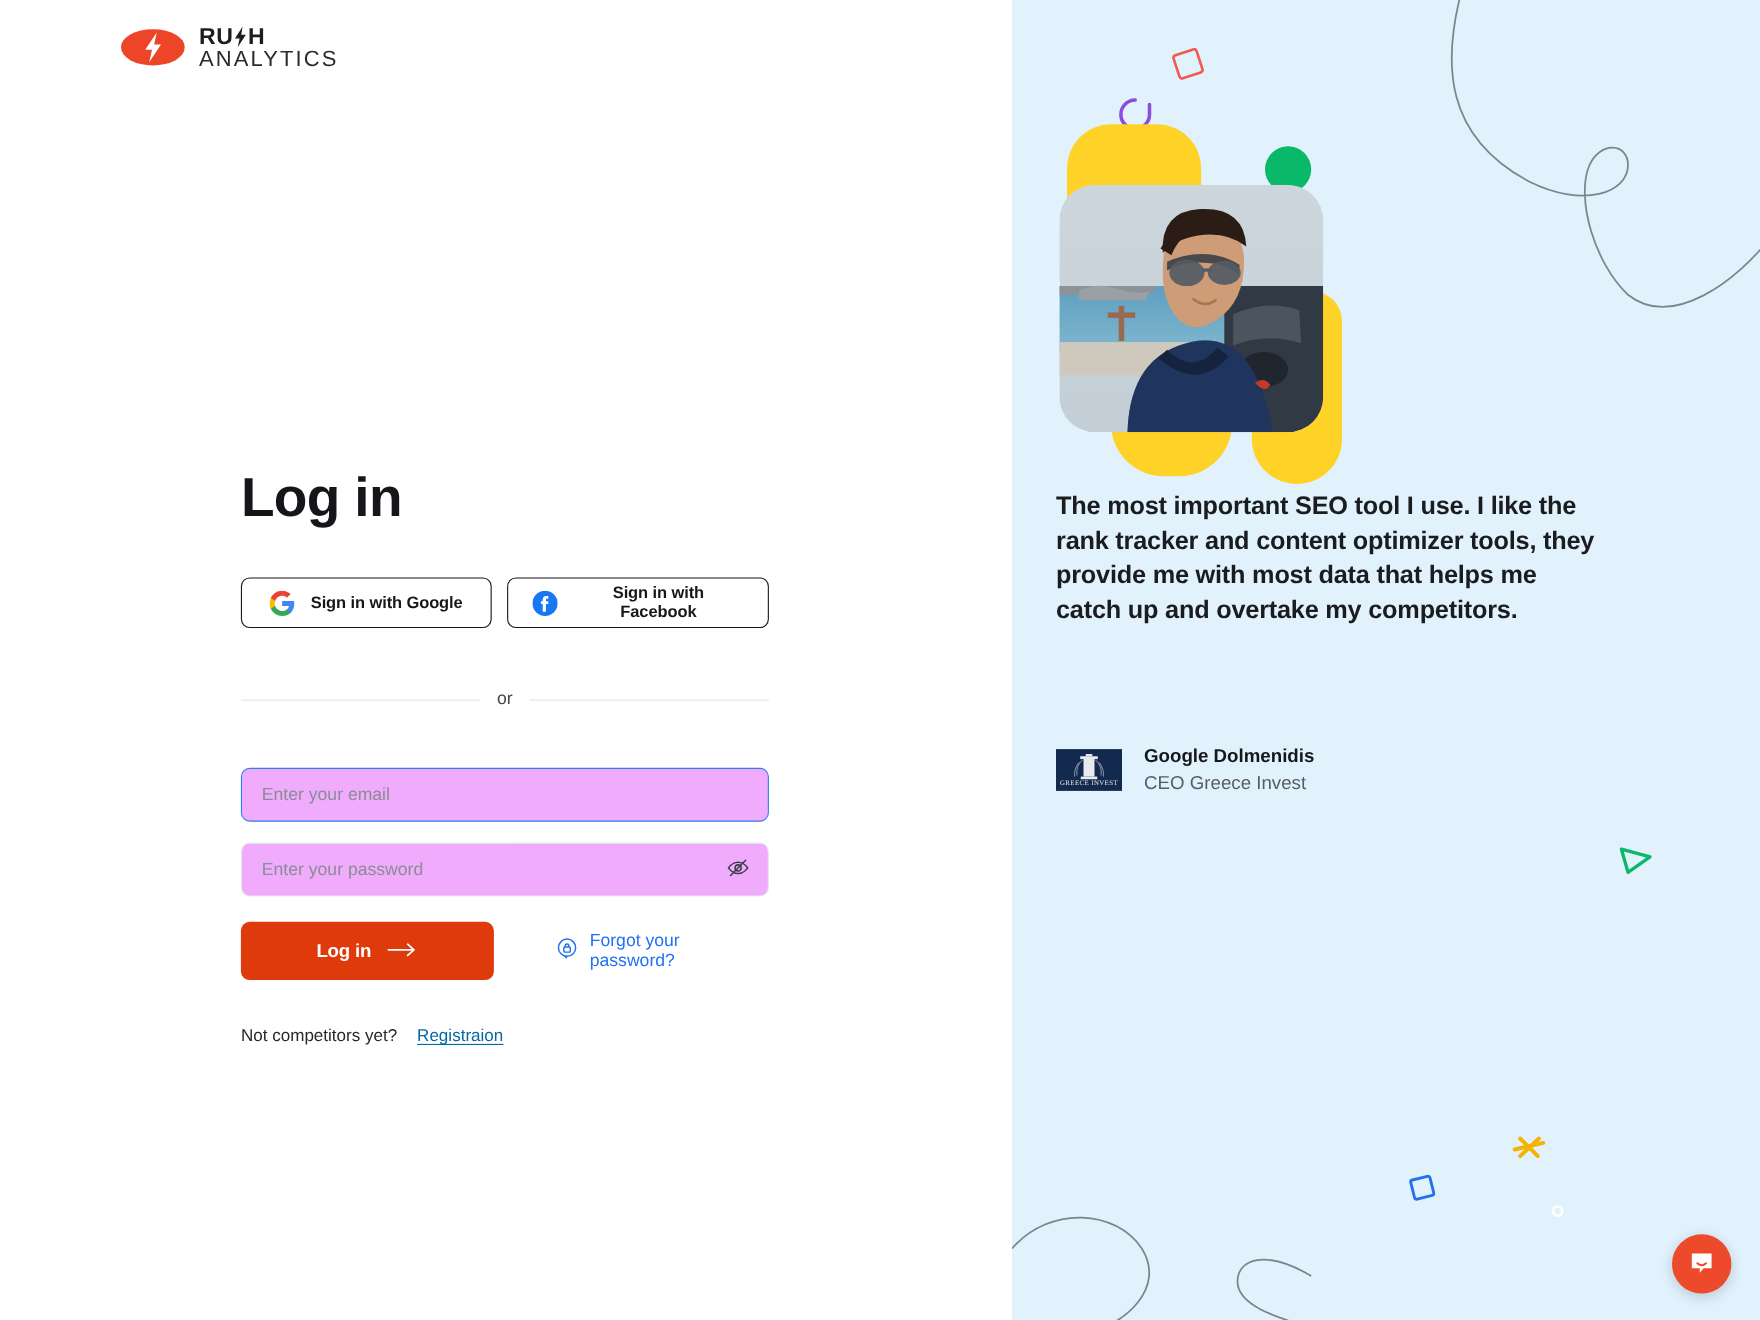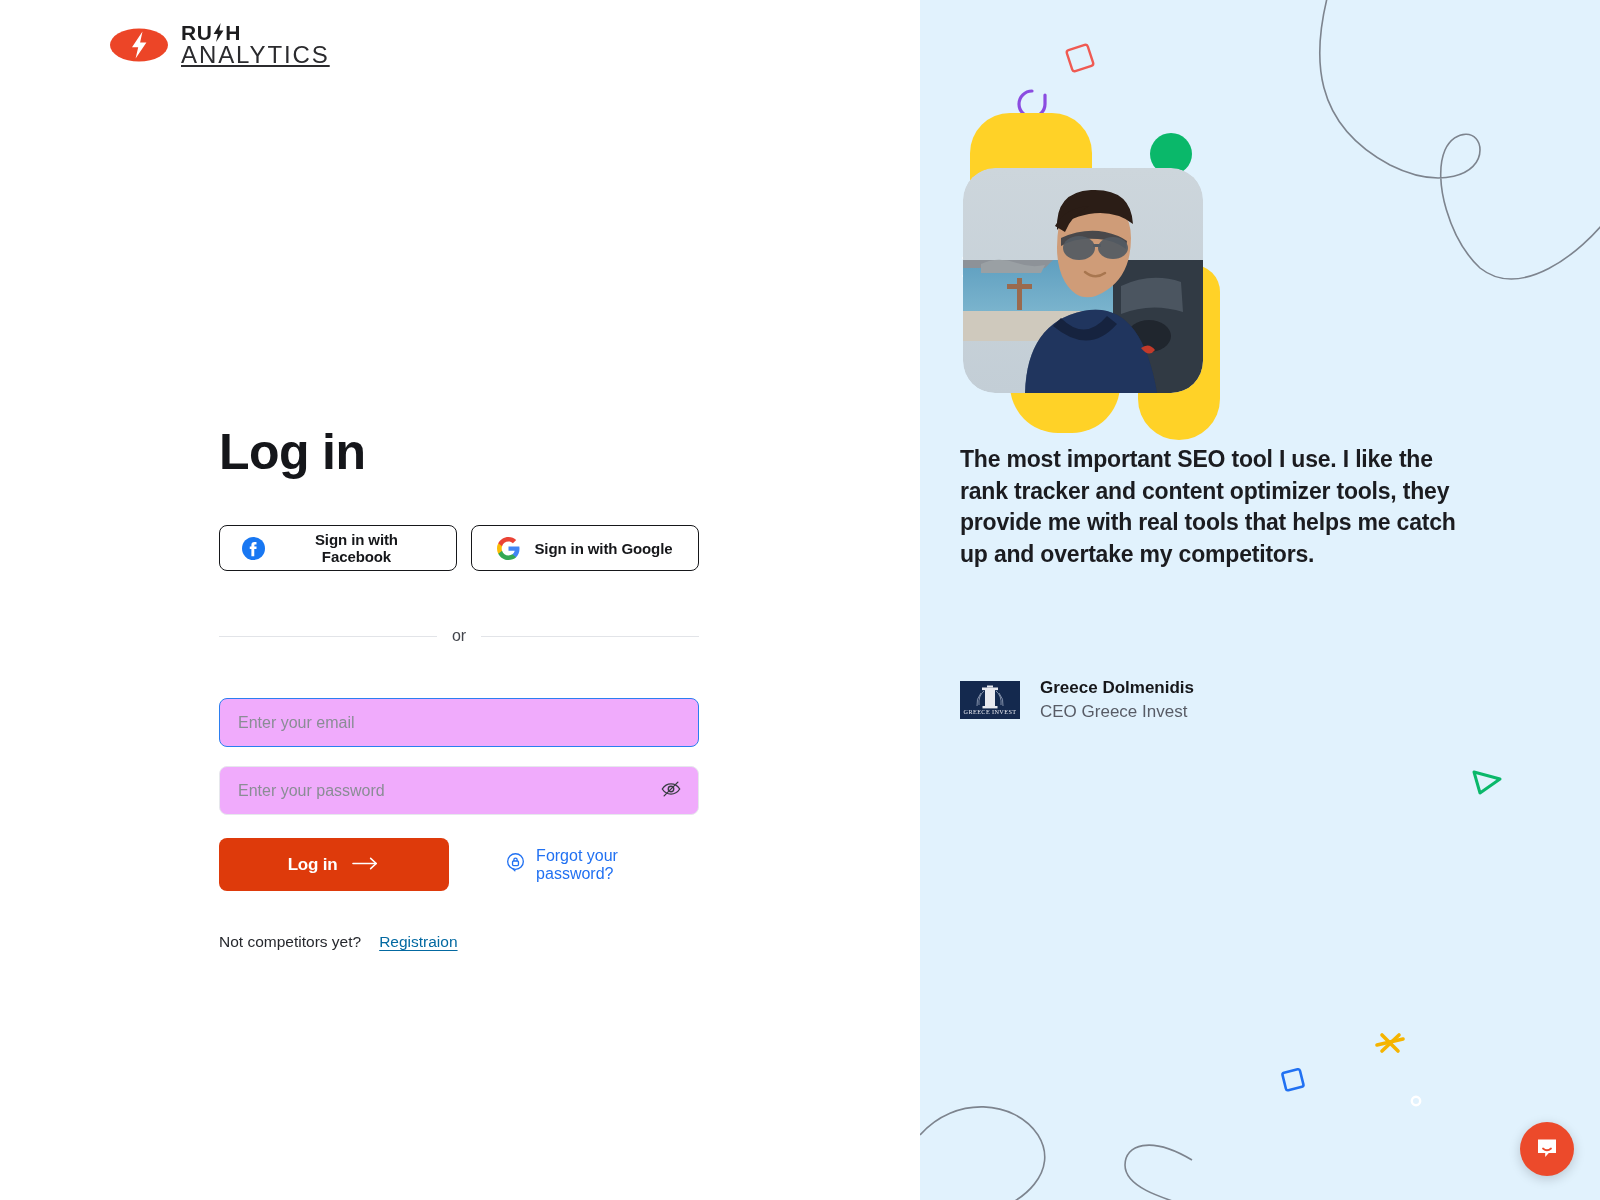--- a/index.html
+++ b/index.html
@@ -23,22 +23,22 @@
     display: flex; align-items: center; gap: 13px;
   }
   .brand-mark { width: 58px; height: 42px; flex: 0 0 58px; }
   .brand-word { line-height: 1; }
   .brand-word .l1 {
     font-size: 21px; font-weight: 700; letter-spacing: .5px;
     color: #1d1d1f; display: flex; align-items: center;
   }
   .brand-word .l1 .bolt { display:inline-block; width: 13px; height: 19px; margin: 0 0px; }
   .brand-word .l2 {
-    font-size: 24px; font-weight: 400; letter-spacing: 1.9px;
-    color: #2b2b2e; margin-top: 1px; text-decoration: underline;
+    font-size: 20px; font-weight: 400; letter-spacing: 1.9px;
+    color: #2b2b2e; margin-top: 1px;
   }
 
   .form-wrap { position: absolute; left: 219px; top: 425px; width: 480px; }
 
   .page-title {
     font-size: 50px; font-weight: 700; color: #15161a;
     letter-spacing: -0.6px; line-height: 1.1;
   }
 
   .social-row { display: flex; gap: 14px; margin-top: 45px; }
@@ -167,40 +167,40 @@
         </span>
         <span class="l2">ANALYTICS</span>
       </span>
     </div>
 
     <div class="form-wrap">
 
       <h1 class="page-title">Log in</h1>
 
       <div class="social-row">
-        <button class="social-btn btn-facebook">
-          <span class="ico">
-            <svg viewBox="0 0 24 24" width="23" height="23">
-              <circle cx="12" cy="12" r="12" fill="#1877F2"></circle>
-              <path fill="#fff" d="M15.1 12.5h-2.3V20h-3v-7.5H8.1V9.9h1.7V8.4c0-2 .9-3.3 3.3-3.3h2v2.6h-1.2c-.9 0-1 .35-1 1v1.2h2.3l-.1 2.6z"></path>
-            </svg>
-          </span>
-          <span class="lbl">Sign in with Facebook</span>
-        </button>
-
         <button class="social-btn btn-google">
           <span class="ico">
             <svg viewBox="0 0 24 24" width="23" height="23">
               <path fill="#4285F4" d="M23.5 12.27c0-.85-.08-1.67-.22-2.45H12v4.64h6.45c-.28 1.5-1.12 2.78-2.39 3.63v3.02h3.87c2.26-2.09 3.57-5.17 3.57-8.84z"></path>
               <path fill="#34A853" d="M12 24c3.24 0 5.96-1.08 7.94-2.91l-3.87-3.02c-1.08.72-2.45 1.15-4.07 1.15-3.13 0-5.78-2.11-6.73-4.96H1.27v3.12C3.24 21.3 7.31 24 12 24z"></path>
               <path fill="#FBBC05" d="M5.27 14.26A7.2 7.2 0 0 1 4.9 12c0-.79.14-1.55.37-2.26V6.62H1.27A11.99 11.99 0 0 0 0 12c0 1.94.47 3.77 1.27 5.38l4-3.12z"></path>
               <path fill="#EA4335" d="M12 4.77c1.77 0 3.35.61 4.6 1.8l3.43-3.43C17.95 1.19 15.24 0 12 0 7.31 0 3.24 2.7 1.27 6.62l4 3.12C6.22 6.88 8.87 4.77 12 4.77z"></path>
             </svg>
           </span>
           <span class="lbl">Sign in with Google</span>
+        </button>
+
+        <button class="social-btn btn-facebook">
+          <span class="ico">
+            <svg viewBox="0 0 24 24" width="23" height="23">
+              <circle cx="12" cy="12" r="12" fill="#1877F2"></circle>
+              <path fill="#fff" d="M15.1 12.5h-2.3V20h-3v-7.5H8.1V9.9h1.7V8.4c0-2 .9-3.3 3.3-3.3h2v2.6h-1.2c-.9 0-1 .35-1 1v1.2h2.3l-.1 2.6z"></path>
+            </svg>
+          </span>
+          <span class="lbl">Sign in with Facebook</span>
         </button>
       </div>
 
       <div class="or-sep">
         <span class="line"></span>
         <span class="or-text">or</span>
         <span class="line"></span>
       </div>
 
       <div class="field email">
@@ -333,21 +333,21 @@
             <ellipse cx="150" cy="80" rx="15" ry="11" fill="#545b63" opacity=".92"></ellipse>
             <rect x="130" y="76" width="8" height="3" fill="#545b63"></rect>
             <path d="M122 104 q10 8 20 1" fill="none" stroke="#a8764f" stroke-width="2.5" stroke-linecap="round"></path>
             <path d="M178 180 q8 -6 14 2 q-6 8 -14 -2z" fill="#c23a2a"></path>
           </g>
         </svg>
       </div>
     </div>
 
     <blockquote class="quote">The most important SEO tool I use.
-I like the rank tracker and content optimizer tools, they provide me with real tools that helps me catch up and overtake my competitors.</blockquote>
+I like the rank tracker and content optimizer tools, they provide me with most data that helps me catch up and overtake my competitors.</blockquote>
 
     <div class="author">
       <span class="author-logo">
         <svg viewBox="0 0 60 38" width="60" height="38">
           <rect x="0" y="0" width="60" height="38" fill="#14294e"></rect>
           <g fill="#e8eaf0">
             <rect x="25" y="9" width="10" height="16"></rect>
             <rect x="22" y="6.5" width="16" height="2.6"></rect>
             <rect x="22.5" y="25" width="15" height="2.4"></rect>
             <rect x="27" y="4.5" width="6" height="2"></rect>
@@ -355,21 +355,21 @@
           <g stroke="#9aa6bd" stroke-width=".8" fill="none">
             <path d="M24 10 q-6 5 -5 14"></path>
               <path d="M36 10 q6 5 5 14"></path>
             <path d="M21 12 q-5 6 -4 13"></path>
               <path d="M39 12 q5 6 4 13"></path>
           </g>
           <text x="30" y="33" font-family="Liberation Serif, serif" font-size="6.2" fill="#e8eaf0" text-anchor="middle" letter-spacing=".4">GREECE INVEST</text>
         </svg>
       </span>
       <span>
-        <div class="author-name">Greece Dolmenidis</div>
+        <div class="author-name">Google Dolmenidis</div>
         <div class="author-role">CEO Greece Invest</div>
       </span>
     </div>
 
     <button class="intercom">
       <span>
         <svg viewBox="0 0 26 26" width="26" height="26">
           <path d="M4 4.5 h18 v13.5 h-7.2 l-3.6 4 v-4 H4 z" fill="#ffffff"></path>
           <path d="M9 13.5 q4 3.6 8 0" fill="none" stroke="#ec4a2b" stroke-width="1.8" stroke-linecap="round"></path>
         </svg>

